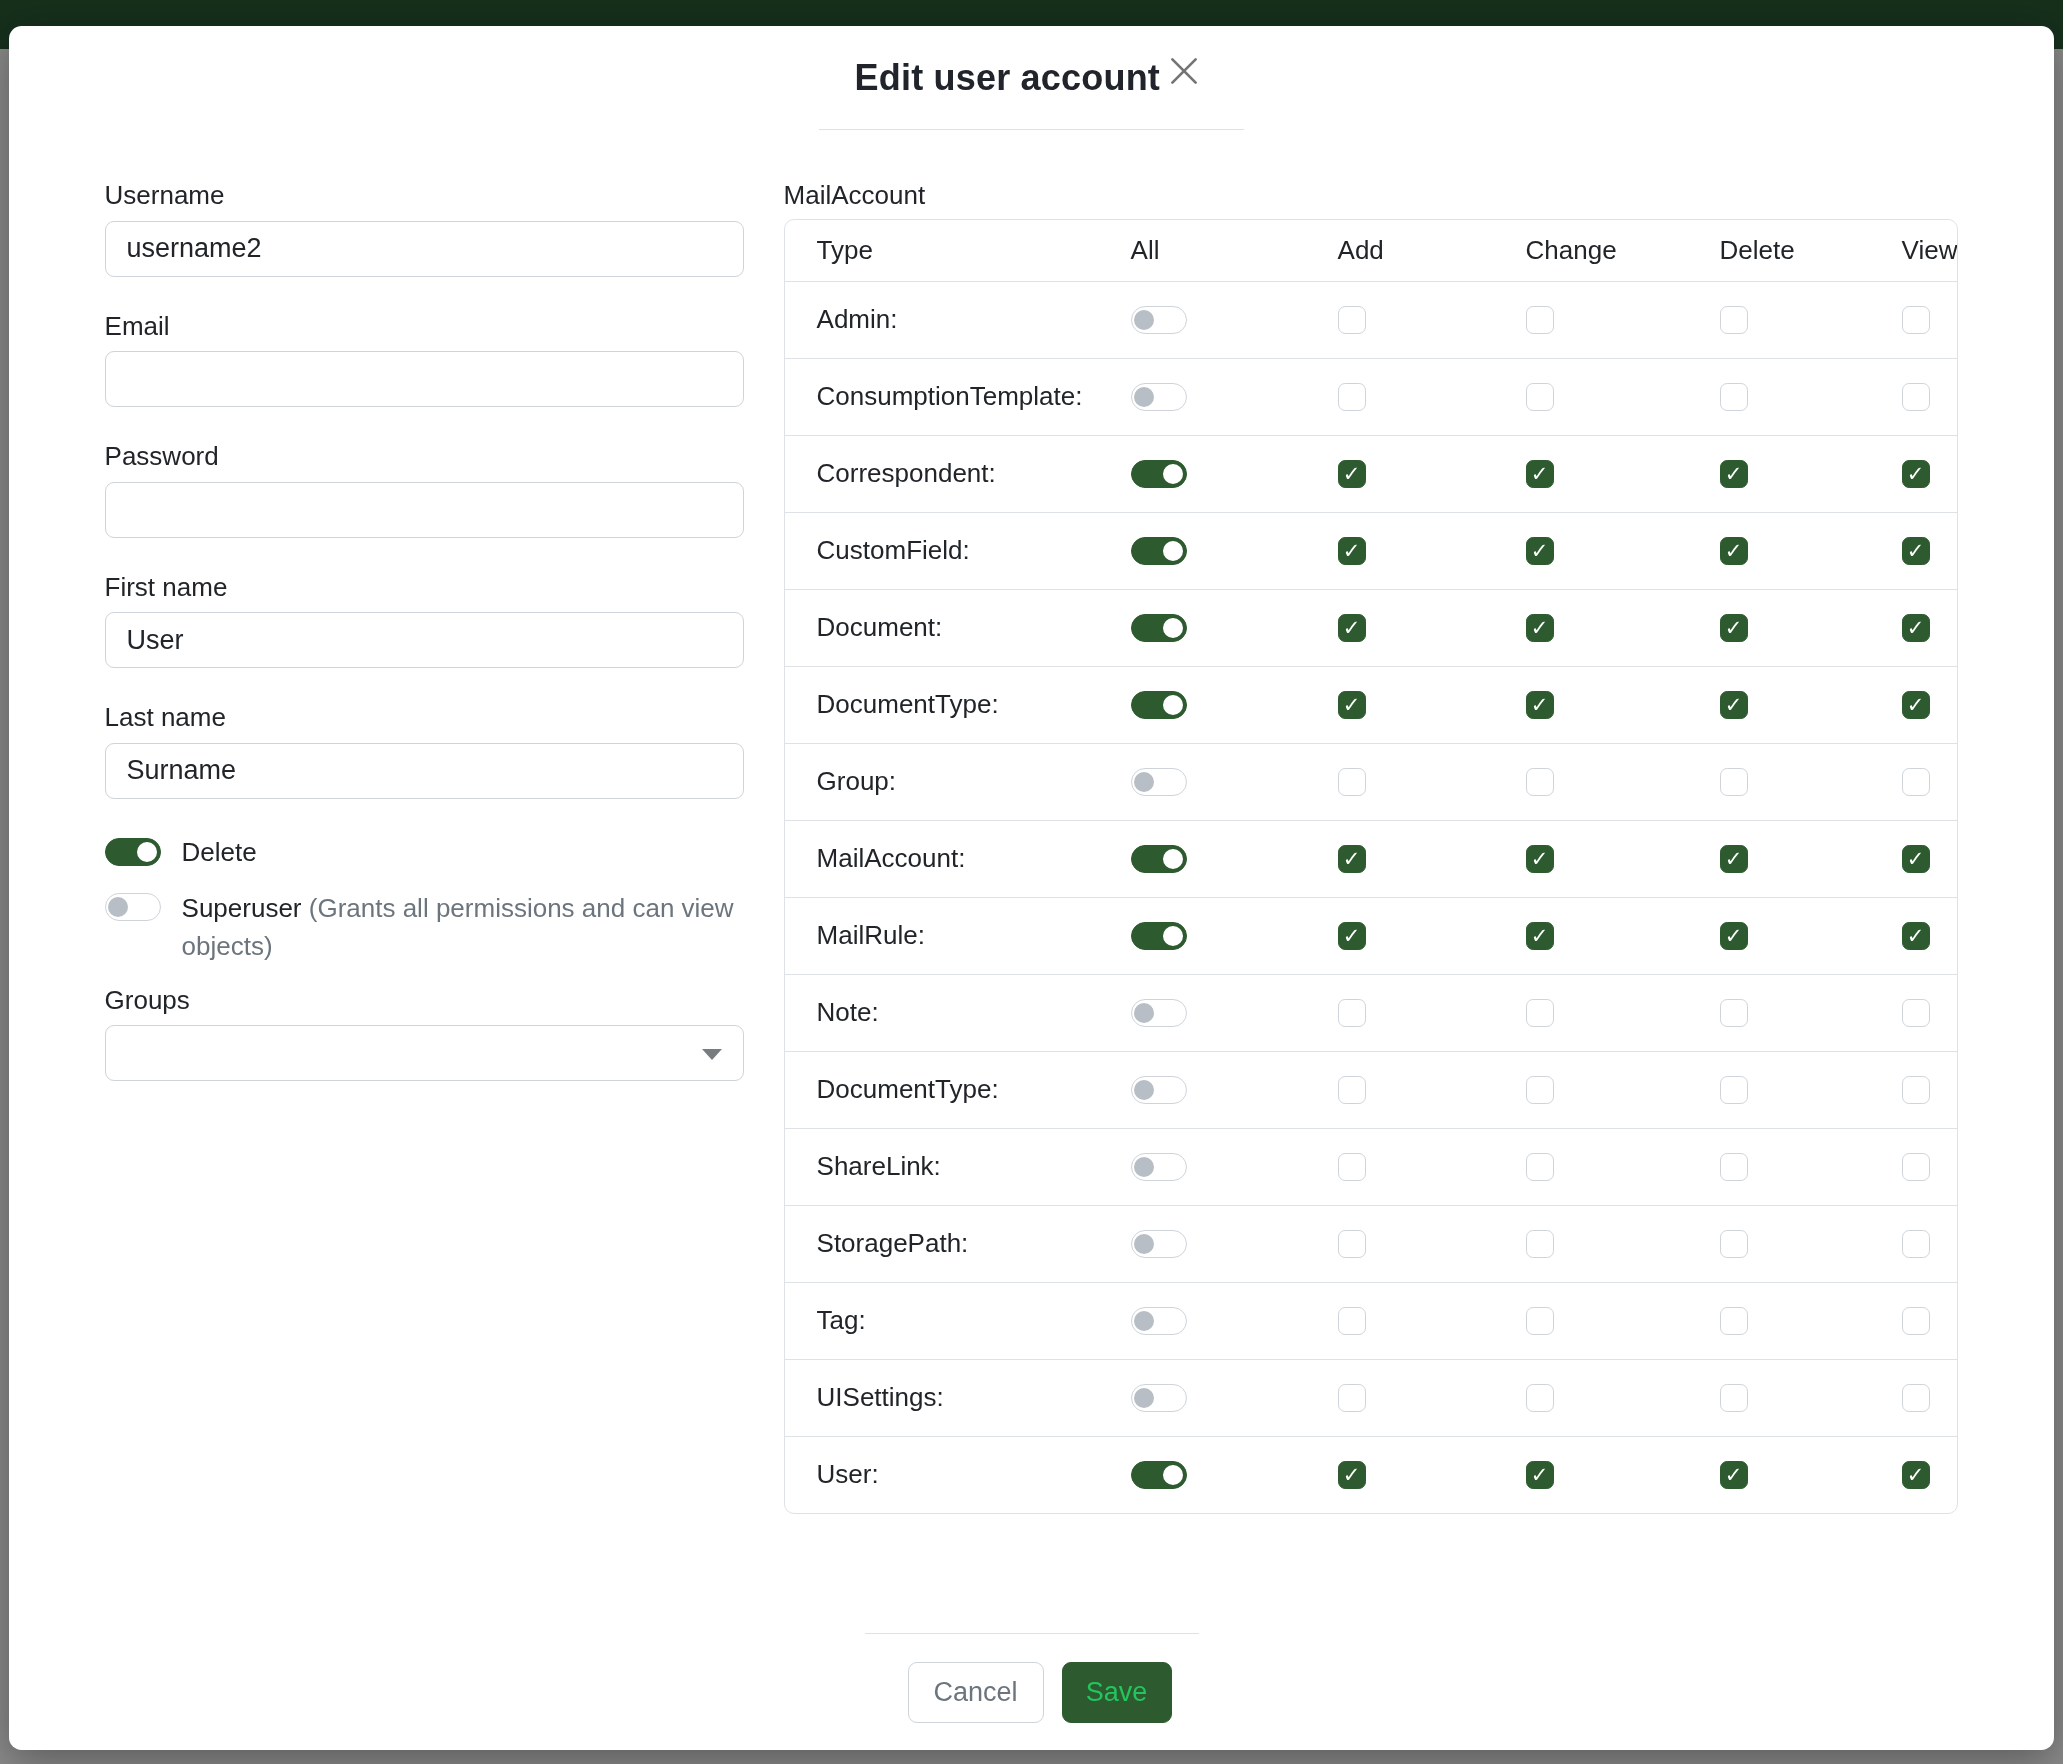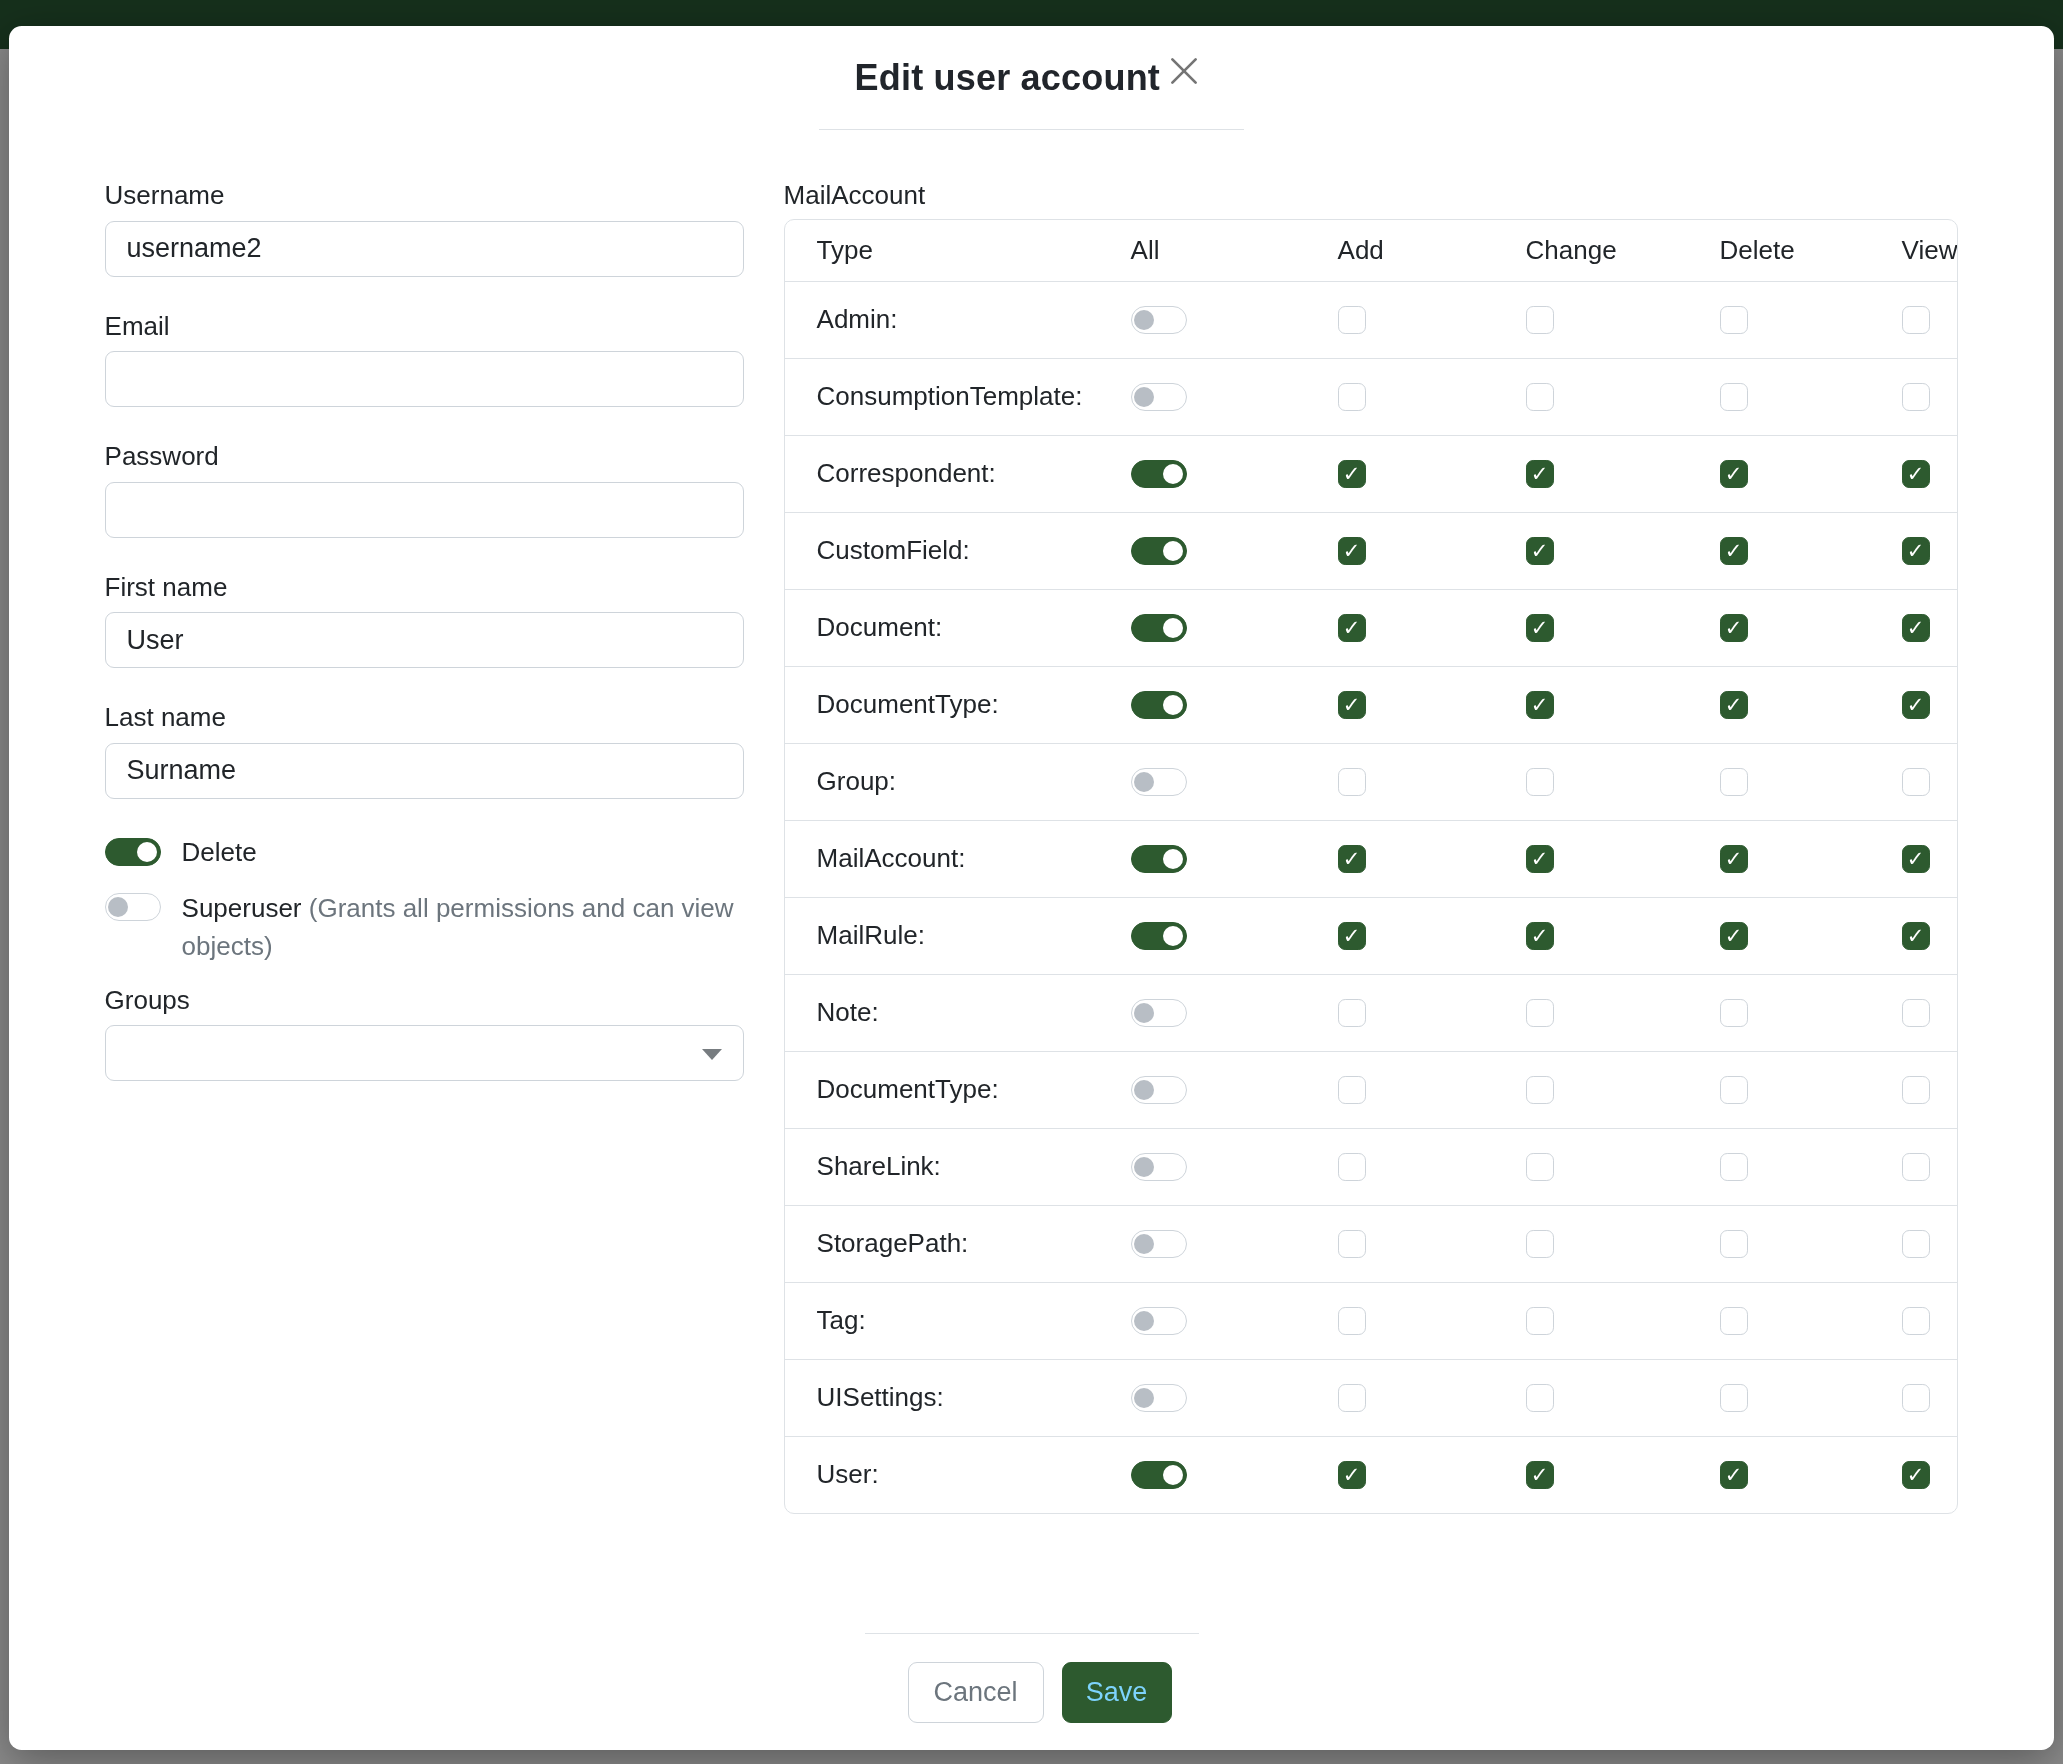--- a/index.html
+++ b/index.html
@@ -91,21 +91,21 @@
 
   .modal-footer{
     flex:0 0 117px;border-top:1.8px solid var(--border);
     display:flex;align-items:center;justify-content:flex-end;gap:18px;padding:0 27px;
   }
   .btn{
     height:61px;border-radius:9px;font-size:27px;font-family:inherit;cursor:pointer;
     display:flex;align-items:center;justify-content:center;
   }
   .btn-cancel{width:136px;background:#fff;border:1.8px solid var(--input-border);color:var(--muted);margin-left:16px;}
-  .btn-save{width:110px;background:var(--primary);border:1.8px solid var(--primary);color:#7dd3fc;}
+  .btn-save{width:110px;background:var(--primary);border:1.8px solid var(--primary);color:#22c55e;}
 </style>
 </head>
 <body>
 
 <div class="navbar-bg"></div>
 
 <div class="modal">
 
   <div class="modal-header">
     <div class="modal-title">Edit user account</div>

